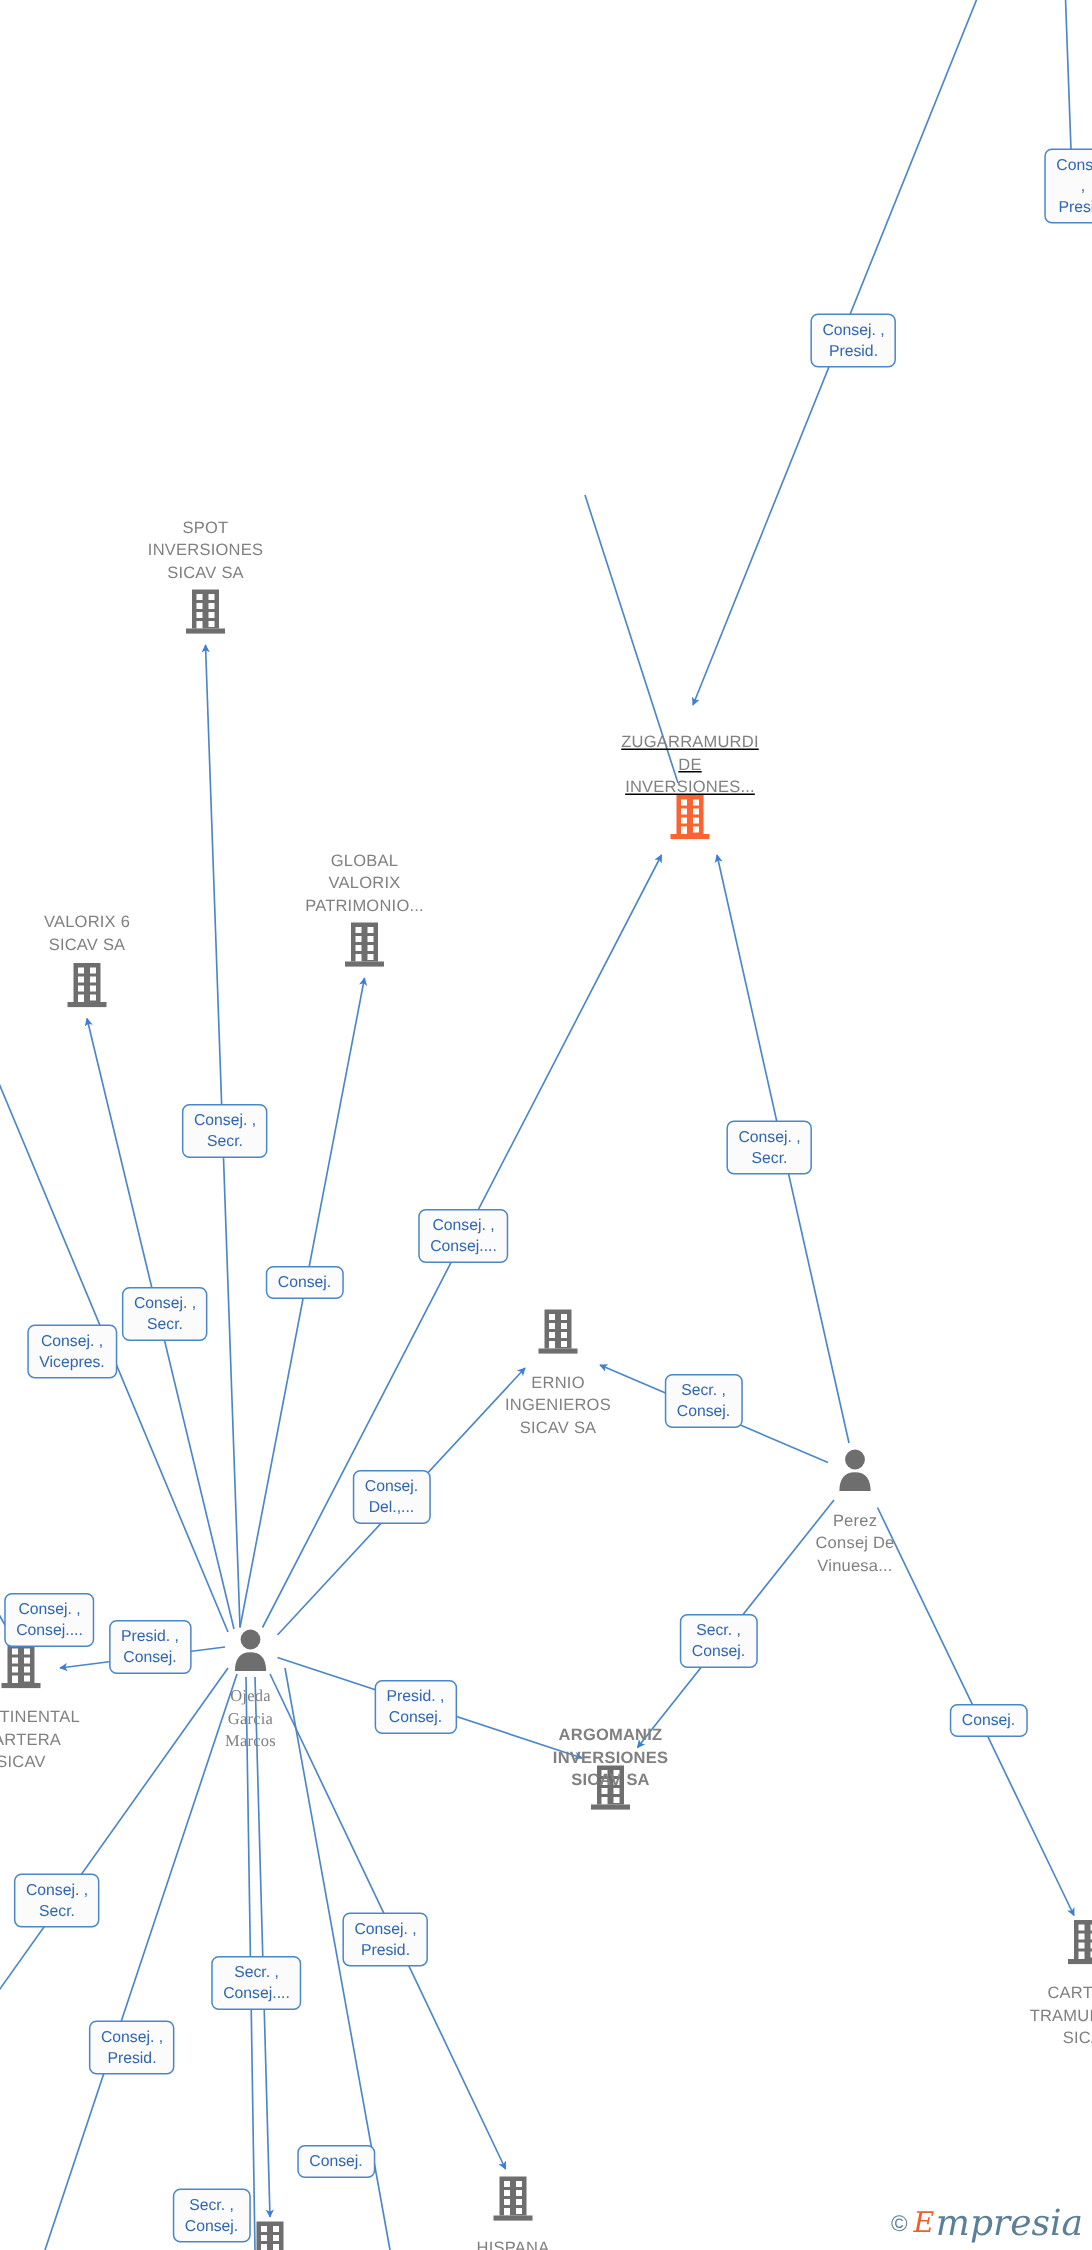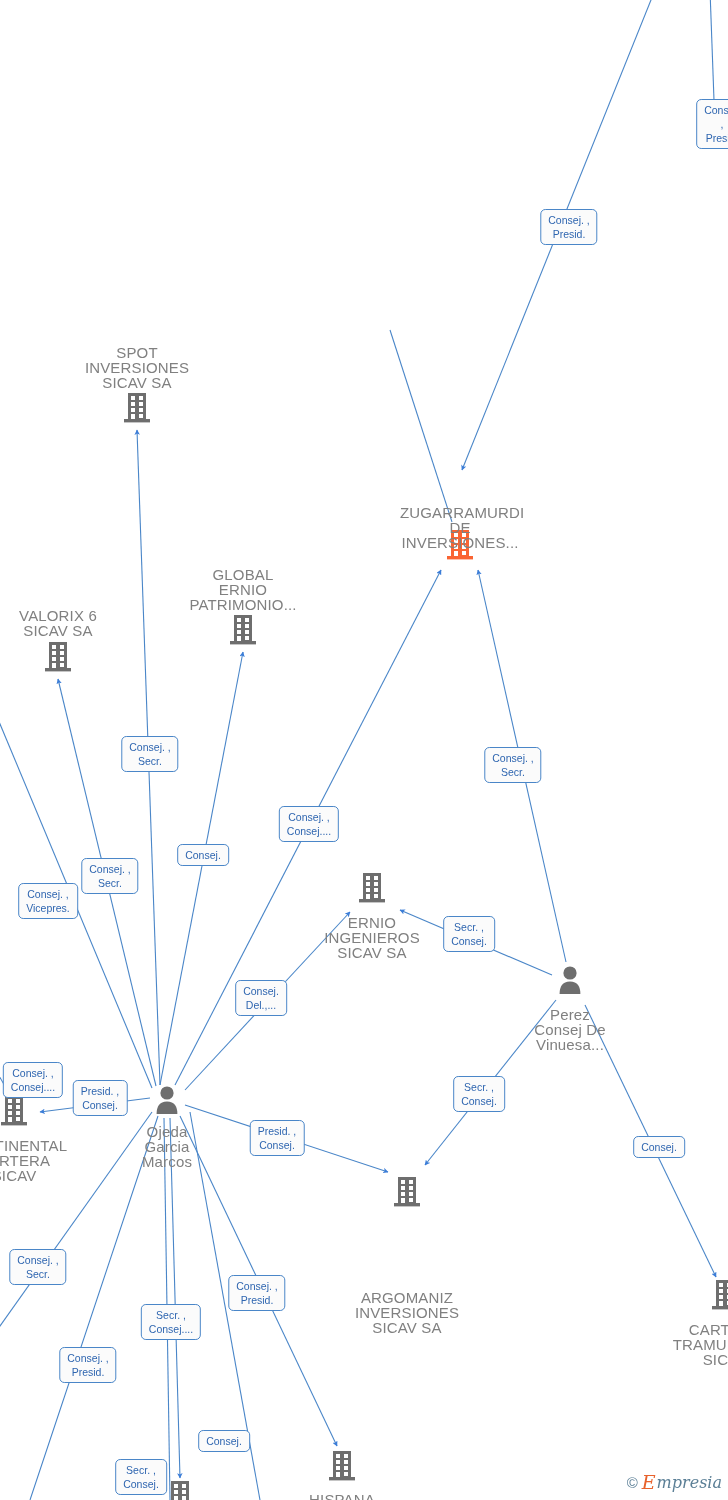--- a/index.html
+++ b/index.html
@@ -33,21 +33,21 @@
     pointer-events: auto;
   }
   .node-icon {
     display: block;
     margin: 0 auto;
     line-height: 0;
   }
   .node-label {
     display: block;
     margin-top: 2px;
-    font-size: 15px;
+    font-size: 11px;
     line-height: 15px;
     color: #808080;
     letter-spacing: 0.15px;
     white-space: pre-line;
   }
   .edge-label {
     position: absolute;
     box-sizing: border-box;
     background: #fbfbfb;
     border: 1px solid #4a86c8;
@@ -78,21 +78,21 @@
     color: #e8622c;
     font-family: "DejaVu Serif", serif;
     font-style: italic;
     font-size: 19px;
     line-height: 19px;
   }
   .wm-rest {
     color: #5b7f96;
     font-family: "DejaVu Serif", serif;
     font-style: italic;
-    font-size: 16px;
+    font-size: 24px;
     line-height: 19px;
     margin-left: -3px;
   }
 </style>
 </head>
 <body>
 
 <div id="graph-canvas">
 
   <svg id="edge-layer" viewBox="0 0 728 1500" width="728" height="1500" xmlns="http://www.w3.org/2000/svg">
@@ -156,21 +156,21 @@
             <rect x="16" y="10" width="4" height="4" fill="#fff"></rect>
             <rect x="8" y="16" width="4" height="4" fill="#fff"></rect>
             <rect x="16" y="16" width="4" height="4" fill="#fff"></rect>
             <rect x="8" y="22" width="4" height="5" fill="#fff"></rect>
             <rect x="16" y="22" width="4" height="4" fill="#fff"></rect>
             <rect x="1" y="27" width="26" height="3.4" fill="#6e6e6e"></rect>
           </svg></span>
       </div>
       <div class="node" style="left: 243px; top: 565px;">
         <span class="node-label" style="color: rgb(128, 128, 128);">GLOBAL
-ERNIO
+VALORIX
 PATRIMONIO...</span>
       </div>
       <div class="node company" style="left: 58px; top: 641px;">
         <span class="node-icon"><svg width="28" height="32" viewBox="0 0 28 32" xmlns="http://www.w3.org/2000/svg">
             <rect x="5" y="1" width="18" height="26" fill="#6e6e6e"></rect>
             <rect x="8" y="4" width="4" height="4" fill="#fff"></rect>
             <rect x="16" y="4" width="4" height="4" fill="#fff"></rect>
             <rect x="8" y="10" width="4" height="4" fill="#fff"></rect>
             <rect x="16" y="10" width="4" height="4" fill="#fff"></rect>
             <rect x="8" y="16" width="4" height="4" fill="#fff"></rect>
@@ -191,21 +191,21 @@
             <rect x="16" y="4" width="4" height="4" fill="#fff"></rect>
             <rect x="8" y="10" width="4" height="4" fill="#fff"></rect>
             <rect x="16" y="10" width="4" height="4" fill="#fff"></rect>
             <rect x="8" y="16" width="4" height="4" fill="#fff"></rect>
             <rect x="16" y="16" width="4" height="4" fill="#fff"></rect>
             <rect x="8" y="22" width="4" height="5" fill="#fff"></rect>
             <rect x="16" y="22" width="4" height="4" fill="#fff"></rect>
             <rect x="1" y="27" width="26" height="3.4" fill="#fa6432"></rect>
           </svg></span>
       </div>
-      <div class="node" style="left: 460px; top: 503px;">
+      <div class="node" style="left: 460px; top: 486px; text-decoration: underline;">
         <span class="node-label" style="color: rgb(128, 128, 128);">ZUGARRAMURDI
 DE
 INVERSIONES...</span>
       </div>
       <div class="node company" style="left: 372px; top: 872px;">
         <span class="node-icon"><svg width="28" height="32" viewBox="0 0 28 32" xmlns="http://www.w3.org/2000/svg">
             <rect x="5" y="1" width="18" height="26" fill="#6e6e6e"></rect>
             <rect x="8" y="4" width="4" height="4" fill="#fff"></rect>
             <rect x="16" y="4" width="4" height="4" fill="#fff"></rect>
             <rect x="8" y="10" width="4" height="4" fill="#fff"></rect>
@@ -233,21 +233,21 @@
 Consej De
 Vinuesa...</span>
       </div>
       <div class="node person" style="left: 167px; top: 1084px;">
         <span class="node-icon"><svg width="28" height="32" viewBox="0 0 28 32" xmlns="http://www.w3.org/2000/svg">
             <circle cx="14" cy="9" r="6.6" fill="#6e6e6e"></circle>
             <path d="M14 17.5 C 6.4 17.5 3.6 22.6 3.6 30 L 24.4 30 C 24.4 22.6 21.6 17.5 14 17.5 Z" fill="#6e6e6e"></path>
           </svg></span>
       </div>
       <div class="node" style="left: 167px; top: 1122px;">
-        <span class="node-label" style="color: rgb(128, 128, 128);">Ojeda
+        <span class="node-label" style="color: rgb(128, 128, 128); font-family: Liberation Serif, serif;">Ojeda
 Garcia
 Marcos</span>
       </div>
       <div class="node company" style="left: 14px; top: 1095px;">
         <span class="node-icon"><svg width="28" height="32" viewBox="0 0 28 32" xmlns="http://www.w3.org/2000/svg">
             <rect x="5" y="1" width="18" height="26" fill="#6e6e6e"></rect>
             <rect x="8" y="4" width="4" height="4" fill="#fff"></rect>
             <rect x="16" y="4" width="4" height="4" fill="#fff"></rect>
             <rect x="8" y="10" width="4" height="4" fill="#fff"></rect>
             <rect x="16" y="10" width="4" height="4" fill="#fff"></rect>
@@ -270,21 +270,21 @@
             <rect x="16" y="4" width="4" height="4" fill="#fff"></rect>
             <rect x="8" y="10" width="4" height="4" fill="#fff"></rect>
             <rect x="16" y="10" width="4" height="4" fill="#fff"></rect>
             <rect x="8" y="16" width="4" height="4" fill="#fff"></rect>
             <rect x="16" y="16" width="4" height="4" fill="#fff"></rect>
             <rect x="8" y="22" width="4" height="5" fill="#fff"></rect>
             <rect x="16" y="22" width="4" height="4" fill="#fff"></rect>
             <rect x="1" y="27" width="26" height="3.4" fill="#6e6e6e"></rect>
           </svg></span>
       </div>
-      <div class="node" style="left: 407px; top: 1288px;">
+      <div class="node" style="left: 407px; top: 1148px; font-weight: bold;">
         <span class="node-label" style="color: rgb(128, 128, 128);">ARGOMANIZ
 INVERSIONES
 SICAV SA</span>
       </div>
       <div class="node company" style="left: 725px; top: 1279px;">
         <span class="node-icon"><svg width="28" height="32" viewBox="0 0 28 32" xmlns="http://www.w3.org/2000/svg">
             <rect x="5" y="1" width="18" height="26" fill="#6e6e6e"></rect>
             <rect x="8" y="4" width="4" height="4" fill="#fff"></rect>
             <rect x="16" y="4" width="4" height="4" fill="#fff"></rect>
             <rect x="8" y="10" width="4" height="4" fill="#fff"></rect>

